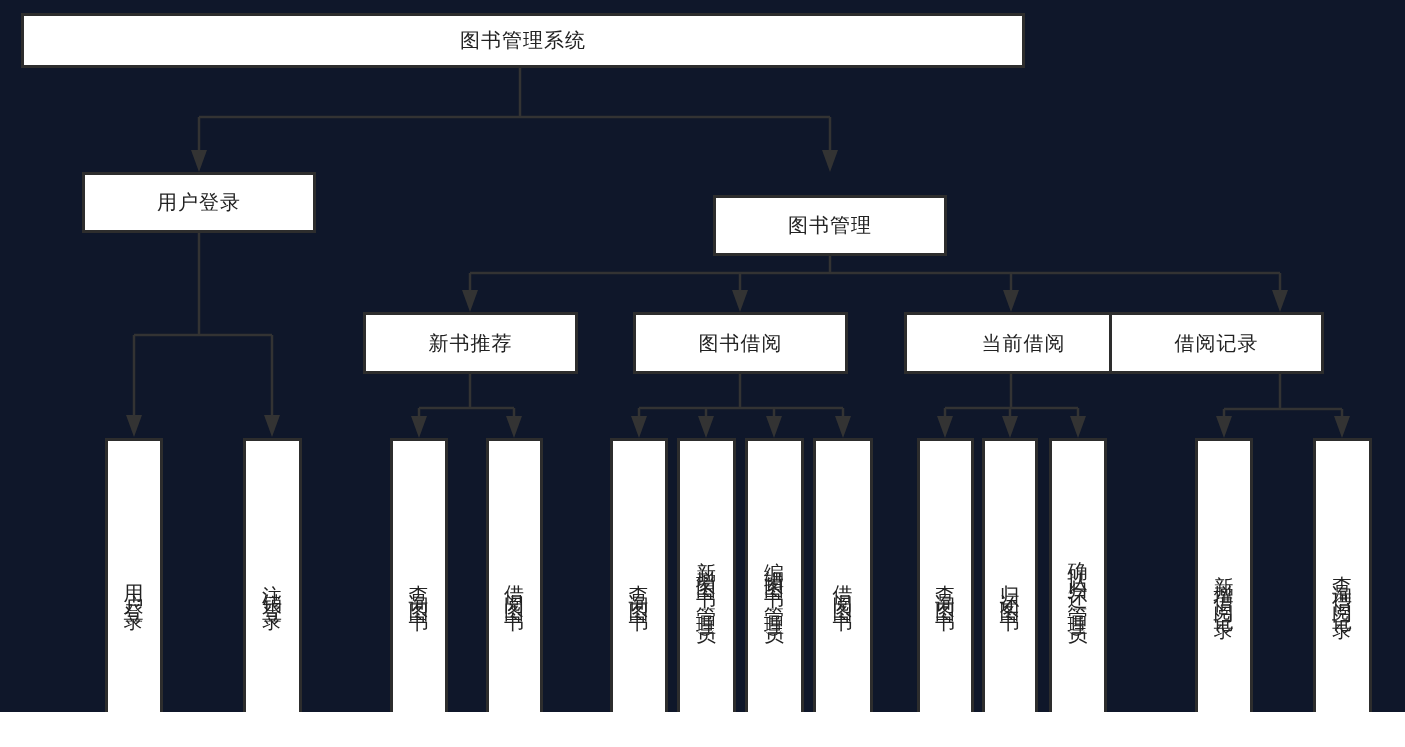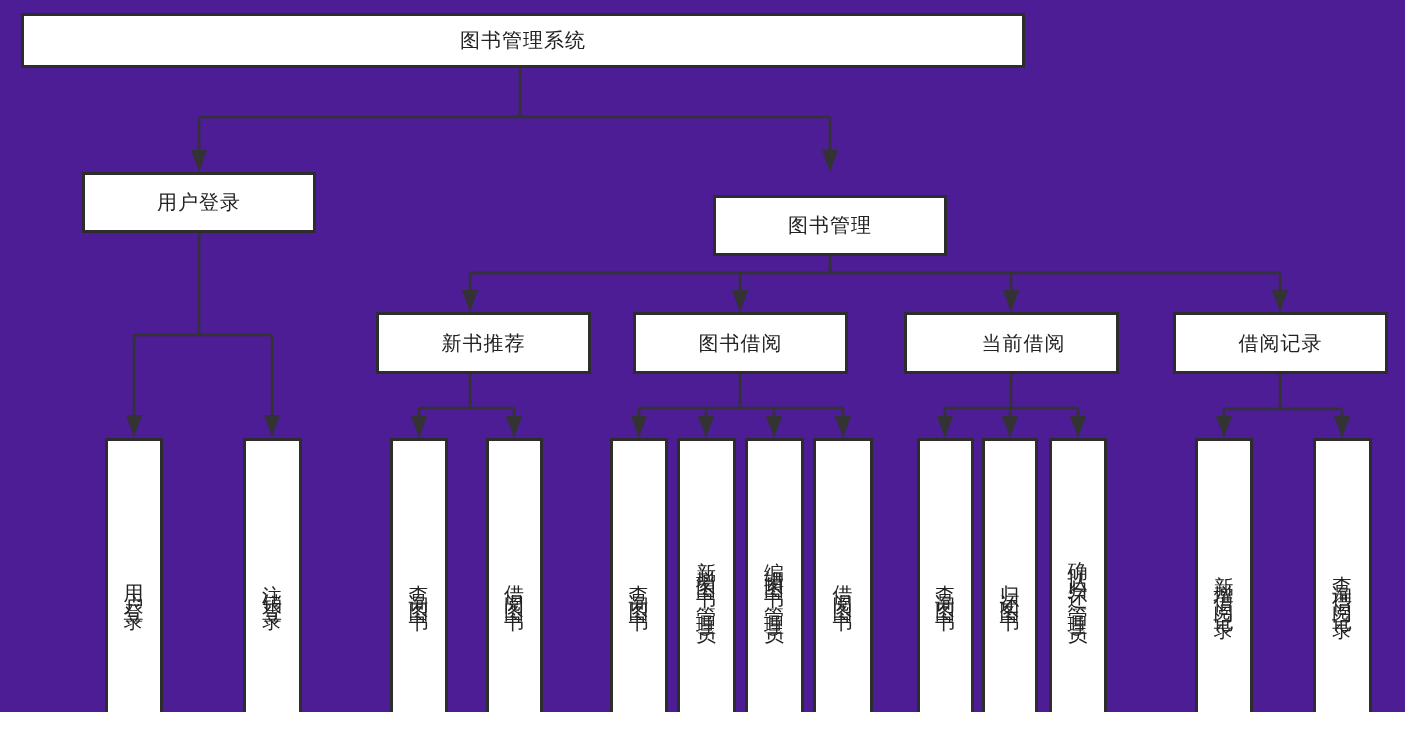--- a/index.html
+++ b/index.html
@@ -5,21 +5,21 @@
   html, body {
     margin: 0;
     padding: 0;
     background: #ffffff;
     font-family: "Liberation Sans", "DejaVu Sans", sans-serif;
   }
   #stage {
     position: relative;
     width: 1405px;
     height: 712px;
-    background: #4c1d95;
+    background: #0f172a;
     overflow: hidden;
   }
   #wires {
     position: absolute;
     left: 0; top: 0;
     width: 1405px; height: 747px;
     z-index: 1;
   }
   .node {
     position: absolute;
@@ -41,24 +41,24 @@
     line-height: 1;
     white-space: nowrap;
   }
   
   .n-root  { left: 21px;  top: 13px;  width: 1004px; height: 55px; }
   
   .n-login { left: 82px;  top: 172px; width: 234px; height: 61px; }
   .n-mgmt  { left: 713px; top: 172px; width: 234px; height: 61px; margin-top: 23px; }
   
   .lvl3 { top: 312px; height: 62px; width: 215px; }
-  .n-newbook { left: 376px; }
+  .n-newbook { left: 363px; }
   .n-borrow  { left: 633px; text-align: center; }
   .n-current { left: 904px; padding-left: 24px; }
-  .n-records { left: 1173px; text-align: center; }
+  .n-records { left: 1109px; text-align: center; }
   
   .leaf { top: 438px; height: 297px; width: 58px; }
   .l-userlogin { left: 105px; }
   .l-logout    { left: 243px; width: 59px; }
   .l-nb-query  { left: 390px; }
   .l-nb-borrow { left: 486px; width: 57px; }
   .l-bb-query  { left: 610px; }
   .l-bb-add    { left: 677px; width: 59px; }
   .l-bb-edit   { left: 745px; width: 59px; }
   .l-bb-borrow { left: 813px; width: 60px; }

